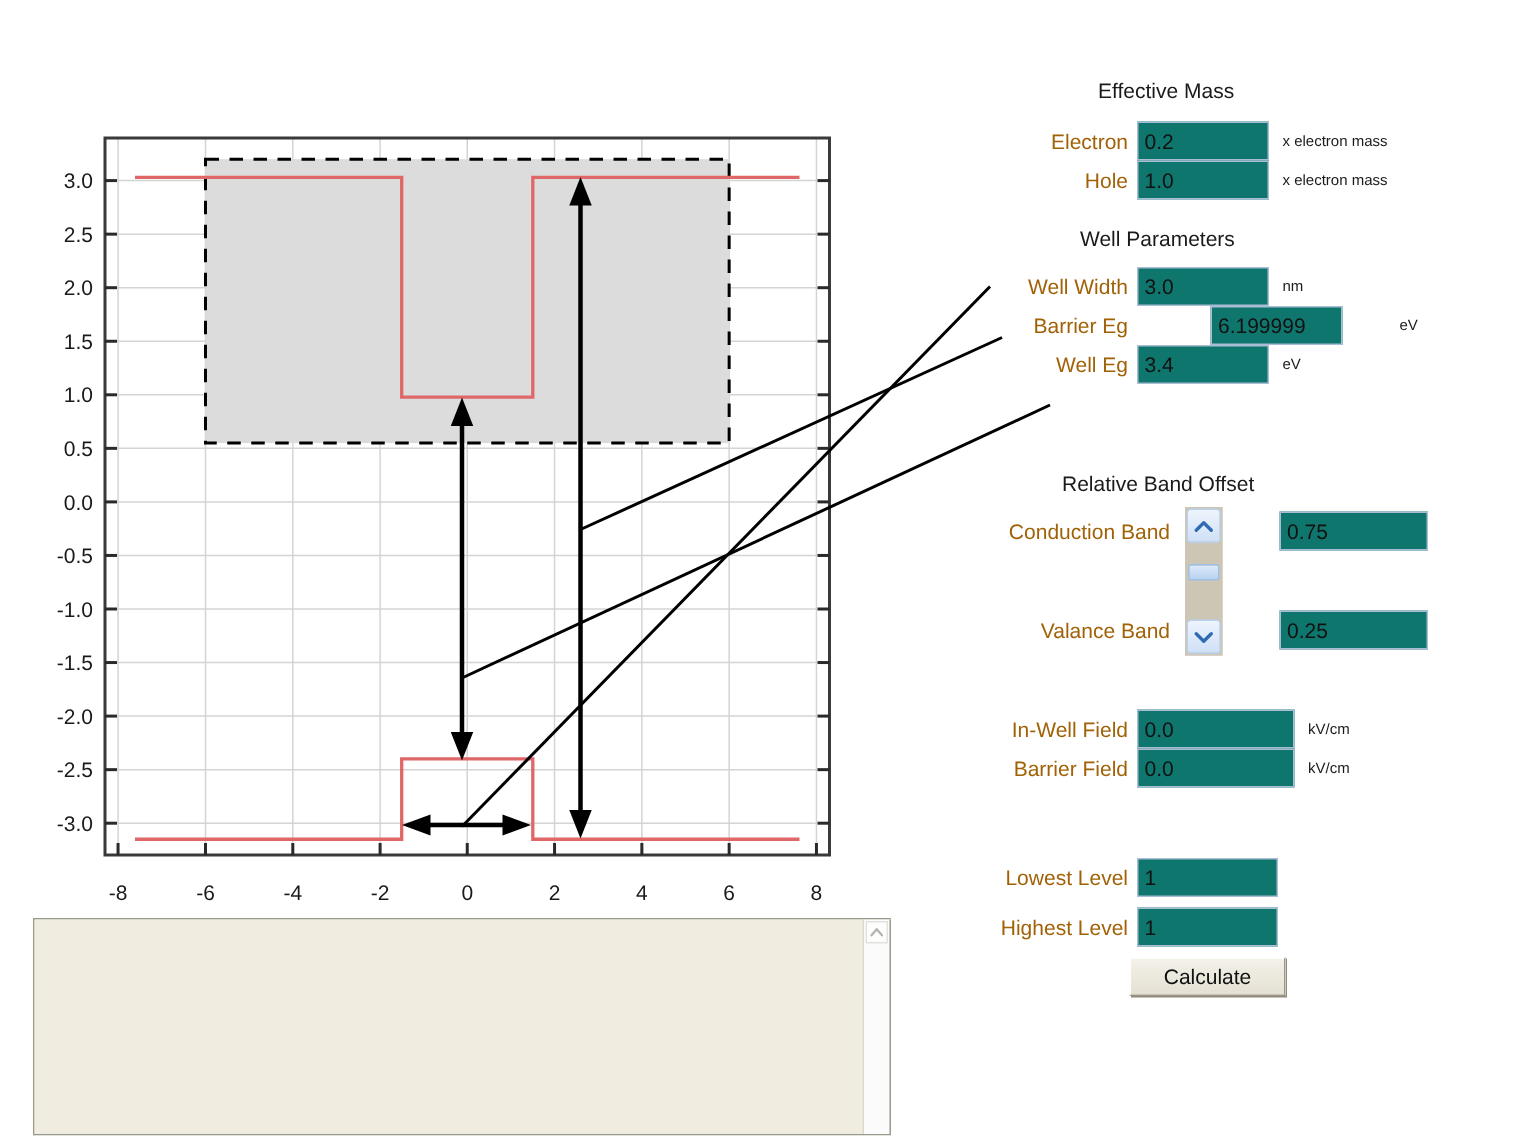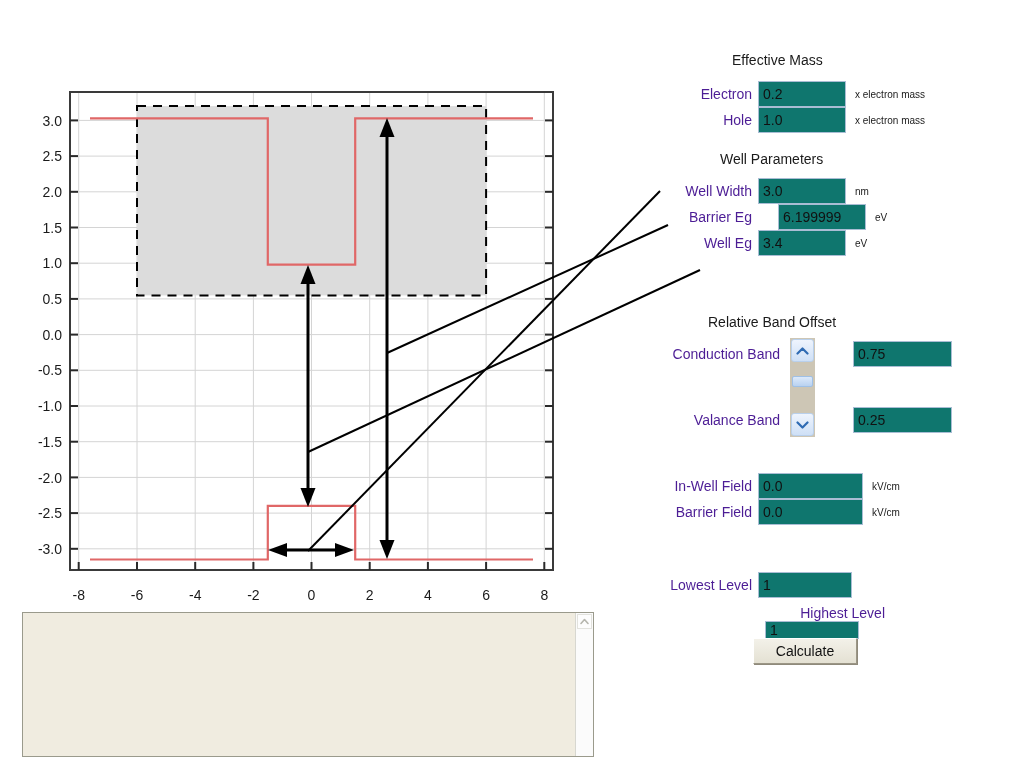--- a/index.html
+++ b/index.html
@@ -87,21 +87,21 @@
   }
 
   .ctl-row {
     position: absolute;
     display: flex;
     align-items: center;
     height: 26px;
   }
   .ctl-label {
     font-size: 14px;
-    color: #4c1d95;
+    color: #a16207;
     text-align: right;
     white-space: nowrap;
     padding-right: 6px;
   }
   .ctl-input {
     font-family: "Liberation Sans", sans-serif;
     font-size: 14px;
     color: #111;
     background: #0f766e;
     border: 1px solid #a9bdd4;
@@ -351,21 +351,21 @@
   </div>
 
   <div class="section-title" style="left:120px; top:151px;">Well Parameters</div>
 
   <div class="ctl-row" style="left:0px; top:178px; width:424px;">
     <div class="ctl-label" style="width:152px;">Well Width</div>
     <input class="ctl-input" style="width: 88px;" type="text" value="3.0">
     <div class="ctl-unit">nm</div>
   </div>
 
-  <div class="ctl-row" style="left:0px; top:204px; width:424px;">
+  <div class="ctl-row" style="left:0px; top:204px; width:424px;gap:29px;">
     <div class="ctl-label" style="width:152px;">Barrier Eg</div>
     <input class="ctl-input" style="width: 88px; margin-left: 20px;" type="text" value="6.199999">
     <div class="ctl-unit">eV</div>
   </div>
 
   <div class="ctl-row" style="left:0px; top:230px; width:424px;">
     <div class="ctl-label" style="width:152px;">Well Eg</div>
     <input class="ctl-input" style="width: 88px;" type="text" value="3.4">
     <div class="ctl-unit">eV</div>
   </div>
@@ -402,19 +402,19 @@
     <div class="ctl-label" style="width:152px;">Barrier Field</div>
     <input class="ctl-input" style="width: 105px;" type="text" value="0.0">
     <div class="ctl-unit">kV/cm</div>
   </div>
 
   <div class="ctl-row" style="left:0px; top:572px; width:424px;">
     <div class="ctl-label" style="width:152px;">Lowest Level</div>
     <input class="ctl-input" style="width: 94px;" type="text" value="1">
   </div>
 
-  <div class="ctl-row" style="left:0px; top:605px; width:424px;flex-direction:column;">
+  <div class="ctl-row" style="left:0px; top:605px; width:424px;">
     <div class="ctl-label" style="width:152px;">Highest Level</div>
     <input class="ctl-input" style="width: 94px;" type="text" value="1">
   </div>
 
   <button id="calculate-button">Calculate</button>
 </div>
 
 </body></html>

